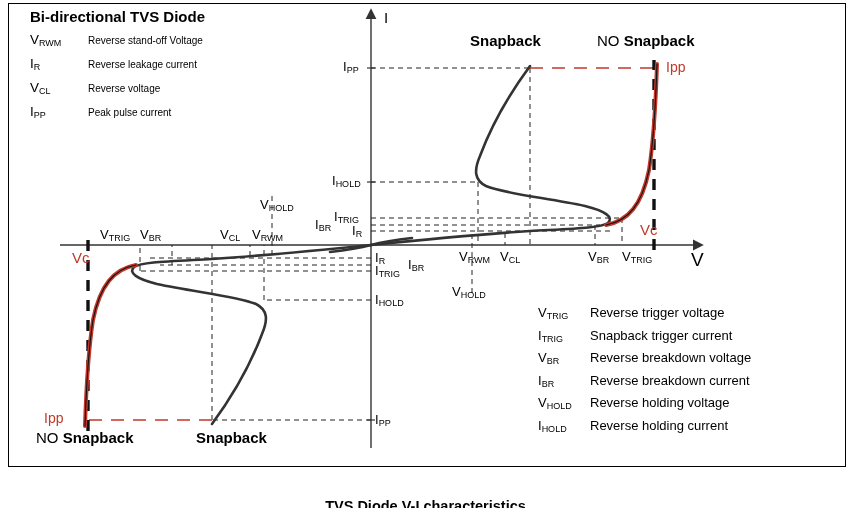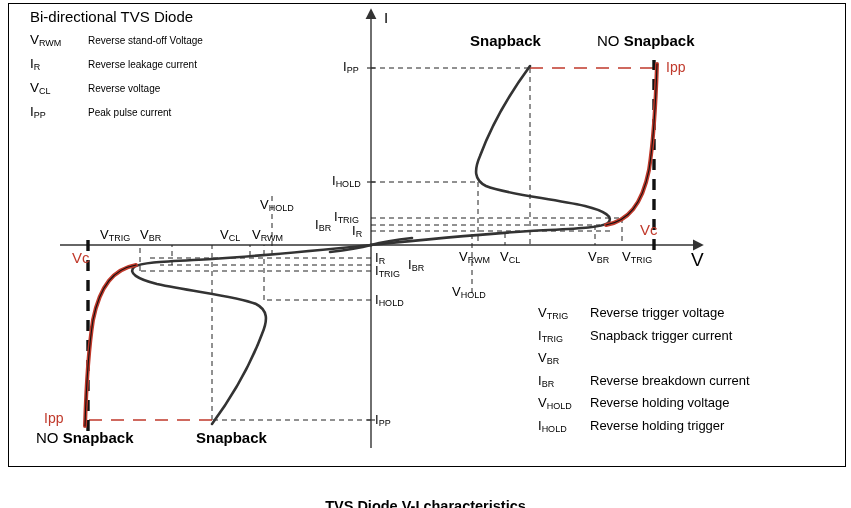--- a/index.html
+++ b/index.html
@@ -3,21 +3,21 @@
 <meta charset="utf-8">
 <style>
   html,body{margin:0;padding:0;background:#fff;}
   body{width:851px;height:508px;font-family:"Liberation Sans",sans-serif;color:#000;position:relative;overflow:hidden;}
   #figure{position:absolute;left:0;top:0;width:851px;height:508px;}
   .frame{position:absolute;left:8px;top:3px;width:838px;height:464px;border:1.5px solid #000;box-sizing:border-box;}
   svg.plot{position:absolute;left:0;top:0;width:851px;height:508px;}
   .lbl{position:absolute;white-space:nowrap;line-height:1;}
   .sub{font-size:9px;vertical-align:-2px;letter-spacing:0;margin-top:32px;}
   .legend-top{position:absolute;left:30px;top:8px;}
-  .legend-top .title{font-weight:normal;font-size:15px;margin-bottom:7px;}
+  .legend-top .title{font-weight:bold;font-size:15px;margin-bottom:7px;}
   .legend-row{display:flex;align-items:baseline;margin-bottom:8px;}
   .legend-sym{width:58px;font-size:13.5px;}
   .legend-txt{font-size:10px;}
   .legend-bottom{position:absolute;left:538px;top:305px;}
   .legend-bottom .legend-row{margin-bottom:6.5px;}
   .legend-bottom .legend-sym{width:52px;font-size:13px;}
   .legend-bottom .legend-txt{font-size:13px;}
   .snap-big{font-weight:bold;font-size:15px;}
   .nosnap{font-size:15px;}
   .nosnap b{font-weight:bold;}
@@ -58,32 +58,33 @@
     <div class="legend-row">
       <span class="legend-sym"><span>V</span><span class="sub">TRIG</span></span>
       <span class="legend-txt">Reverse trigger voltage</span>
     </div>
     <div class="legend-row">
       <span class="legend-sym"><span>I</span><span class="sub">TRIG</span></span>
       <span class="legend-txt">Snapback trigger current</span>
     </div>
     <div class="legend-row">
       <span class="legend-sym"><span>V</span><span class="sub">BR</span></span>
+      <span class="legend-txt">Reverse breakdown voltage</span>
     </div>
     <div class="legend-row">
       <span class="legend-sym"><span>I</span><span class="sub">BR</span></span>
       <span class="legend-txt">Reverse breakdown current</span>
     </div>
     <div class="legend-row">
       <span class="legend-sym"><span>V</span><span class="sub">HOLD</span></span>
       <span class="legend-txt">Reverse holding voltage</span>
     </div>
     <div class="legend-row">
       <span class="legend-sym"><span>I</span><span class="sub">HOLD</span></span>
-      <span class="legend-txt">Reverse holding trigger</span>
+      <span class="legend-txt">Reverse holding current</span>
     </div>
   </div>
 
   <svg class="plot" viewBox="0 0 851 508">
     <defs>
       <marker id="arr" markerWidth="9" markerHeight="9" refX="1" refY="4" orient="auto">
         <path d="M0,0 L8,4 L0,8 z" fill="#333"></path>
       </marker>
     </defs>
 

